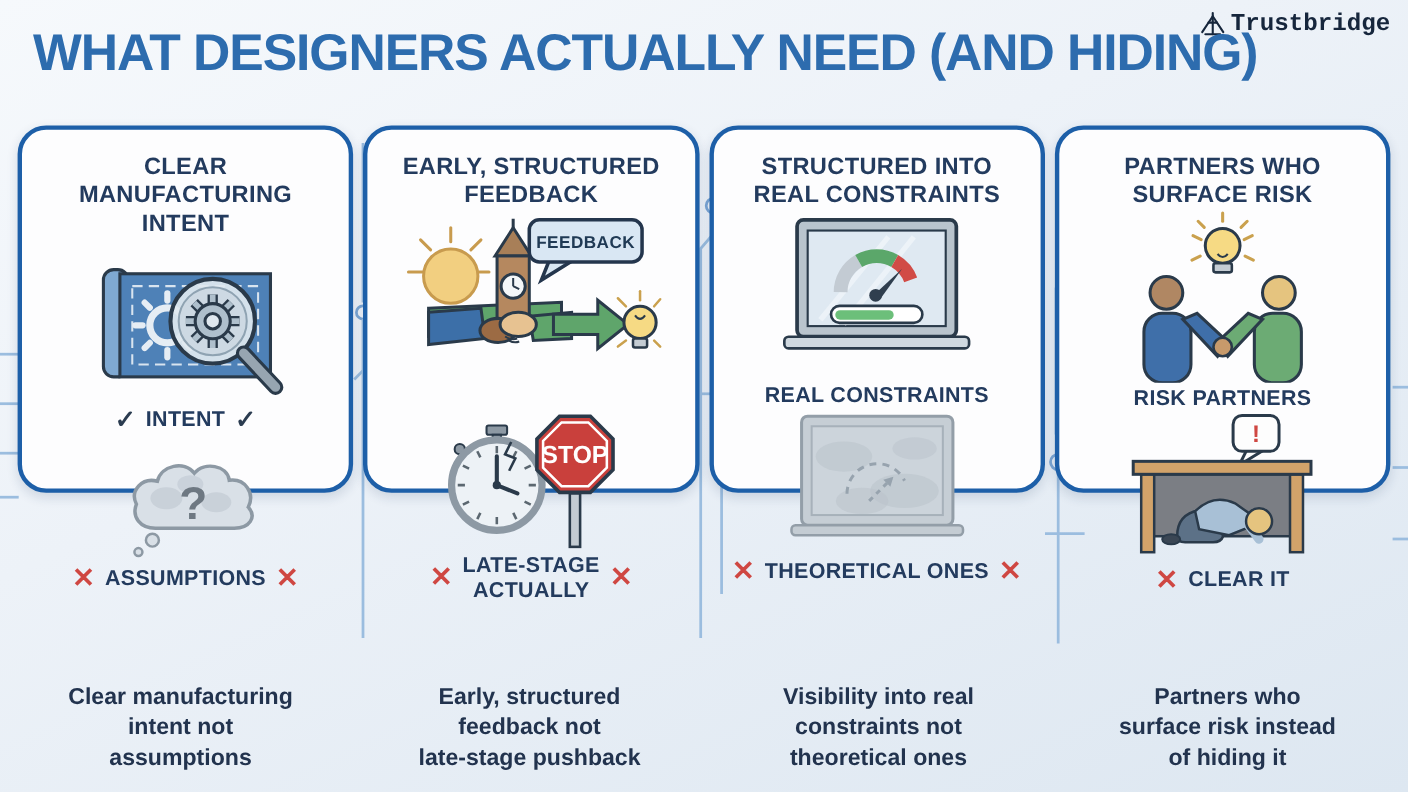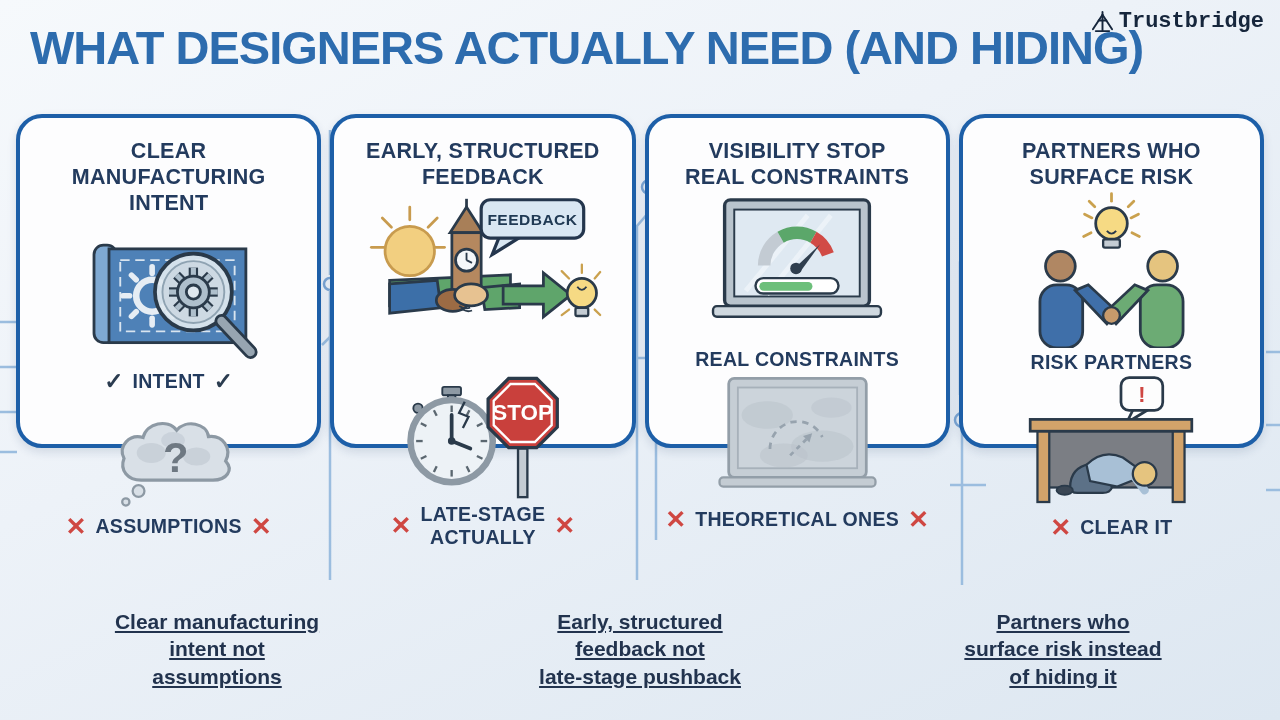--- a/index.html
+++ b/index.html
@@ -27,21 +27,21 @@
   .card-title{
     margin:0;font-size:21.5px;font-weight:bold;color:#233b5e;
     text-align:center;line-height:1.22;letter-spacing:.3px;white-space:pre-line;
   }
   .block{display:flex;flex-direction:column;align-items:center;gap:3px;}
   .verdict{display:flex;align-items:center;gap:9px;font-weight:bold;color:#233b5e;}
   .verdict-text{font-size:19.5px;letter-spacing:.3px;white-space:pre-line;text-align:center;line-height:1.15;}
   .mark-check{color:#2b3c50;font-size:23px;line-height:1;}
   .mark-x{color:#cf4742;font-size:25px;line-height:1;}
   .captions{position:absolute;top:604px;left:16px;right:16px;display:flex;gap:21px;}
-  .caption{flex:1;margin:4px;text-align:center;font-size:21px;font-weight:bold;color:#22334e;line-height:1.3;white-space:pre-line;text-decoration:underline;}
+  .caption{flex:1;margin:16px;text-align:center;font-size:21px;font-weight:bold;color:#22334e;line-height:1.3;white-space:pre-line;}
   svg text{font-family:"Liberation Sans",sans-serif;}
 </style>
 </head>
 <body>
 
 <div class="canvas">
 
   <svg class="bg-traces" width="1280" height="720" viewBox="0 0 1280 720">
     <g fill="none" stroke="#9bbddf" stroke-width="2.5">
       <path d="M0,322 H17"></path>
@@ -240,21 +240,21 @@
         <div class="verdict">
           <span class="mark-x">✕</span>
           <span class="verdict-text">LATE-STAGE
 ACTUALLY</span>
           <span class="mark-x">✕</span>
         </div>
       </div>
     </section>
 
     <section class="card">
-      <h2 class="card-title">VISIBILITY STOP
+      <h2 class="card-title">STRUCTURED INTO
 REAL CONSTRAINTS</h2>
       <div class="block">
         <svg width="222" height="155" viewBox="0 0 230 160">
           <rect x="40" y="10" width="150" height="110" rx="6" fill="#b9c4cd" stroke="#2a3a4a" stroke-width="3.5"></rect>
           <rect x="50" y="20" width="130" height="90" fill="#dfe9f2" stroke="#2a3a4a" stroke-width="2"></rect>
           <path d="M62,104 L126,26 M84,108 L150,26" stroke="#f2f7fb" stroke-width="5" opacity="0.7"></path>
           <g fill="none" stroke-linecap="butt">
             <path d="M81,78 A34,34 0 0 1 98,48.6" stroke="#c3cbd3" stroke-width="13"></path>
             <path d="M98,48.6 A34,34 0 0 1 132,48.6" stroke="#5ba76a" stroke-width="13"></path>
             <path d="M132,48.6 A34,34 0 0 1 147,66.4" stroke="#d14b46" stroke-width="13"></path>
@@ -358,18 +358,21 @@
     </section>
   </div>
 
   <div class="captions">
     <p class="caption">Clear manufacturing
 intent not
 assumptions</p>
     <p class="caption">Early, structured
 feedback not
 late-stage pushback</p>
+    <p class="caption">Visibility into real
+constraints not
+theoretical ones</p>
     <p class="caption">Partners who
 surface risk instead
 of hiding it</p>
   </div>
 
 </div>
 
 </body></html>

